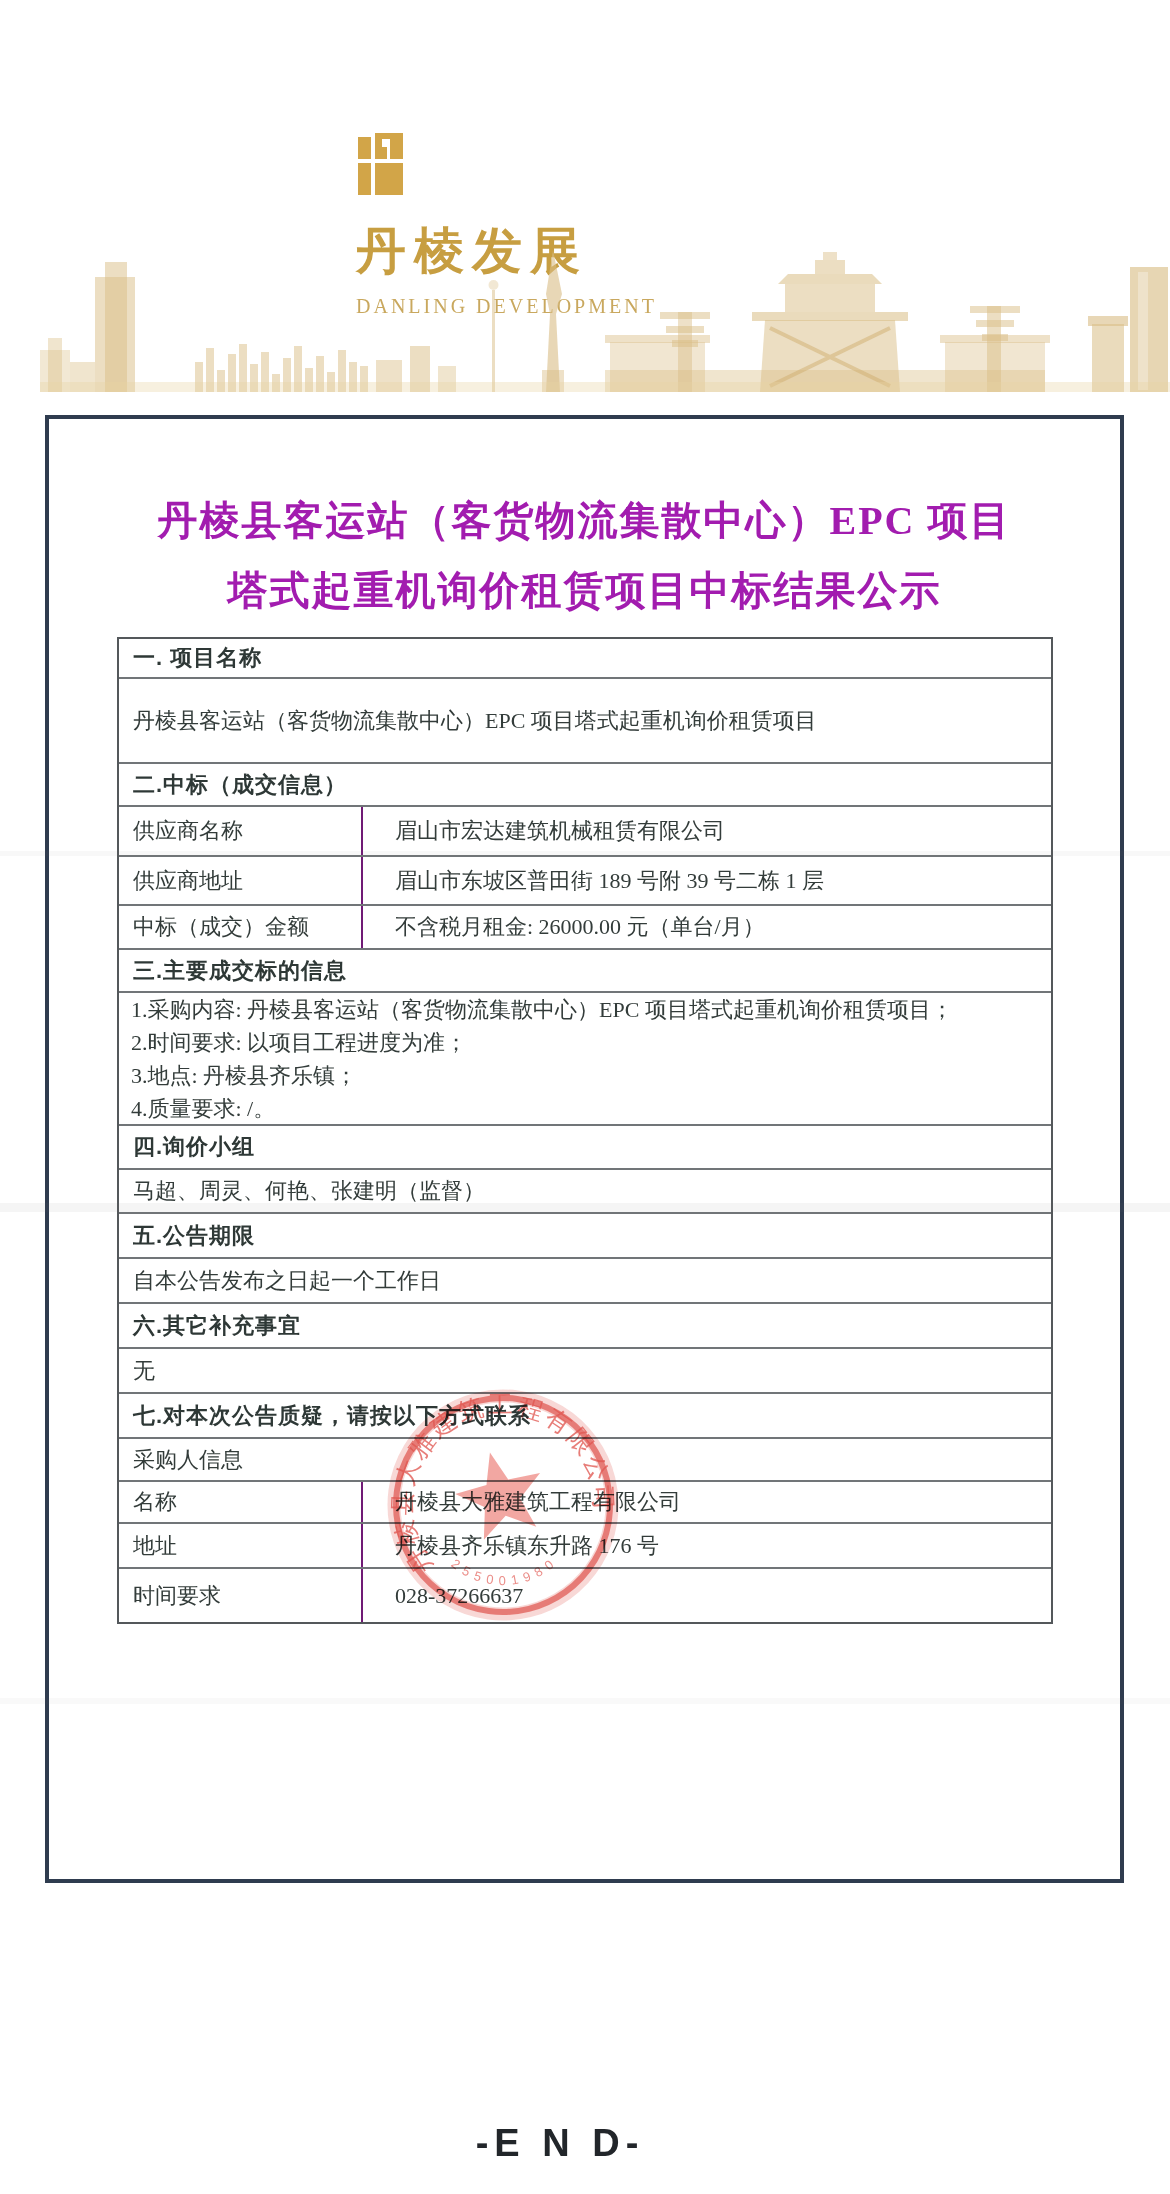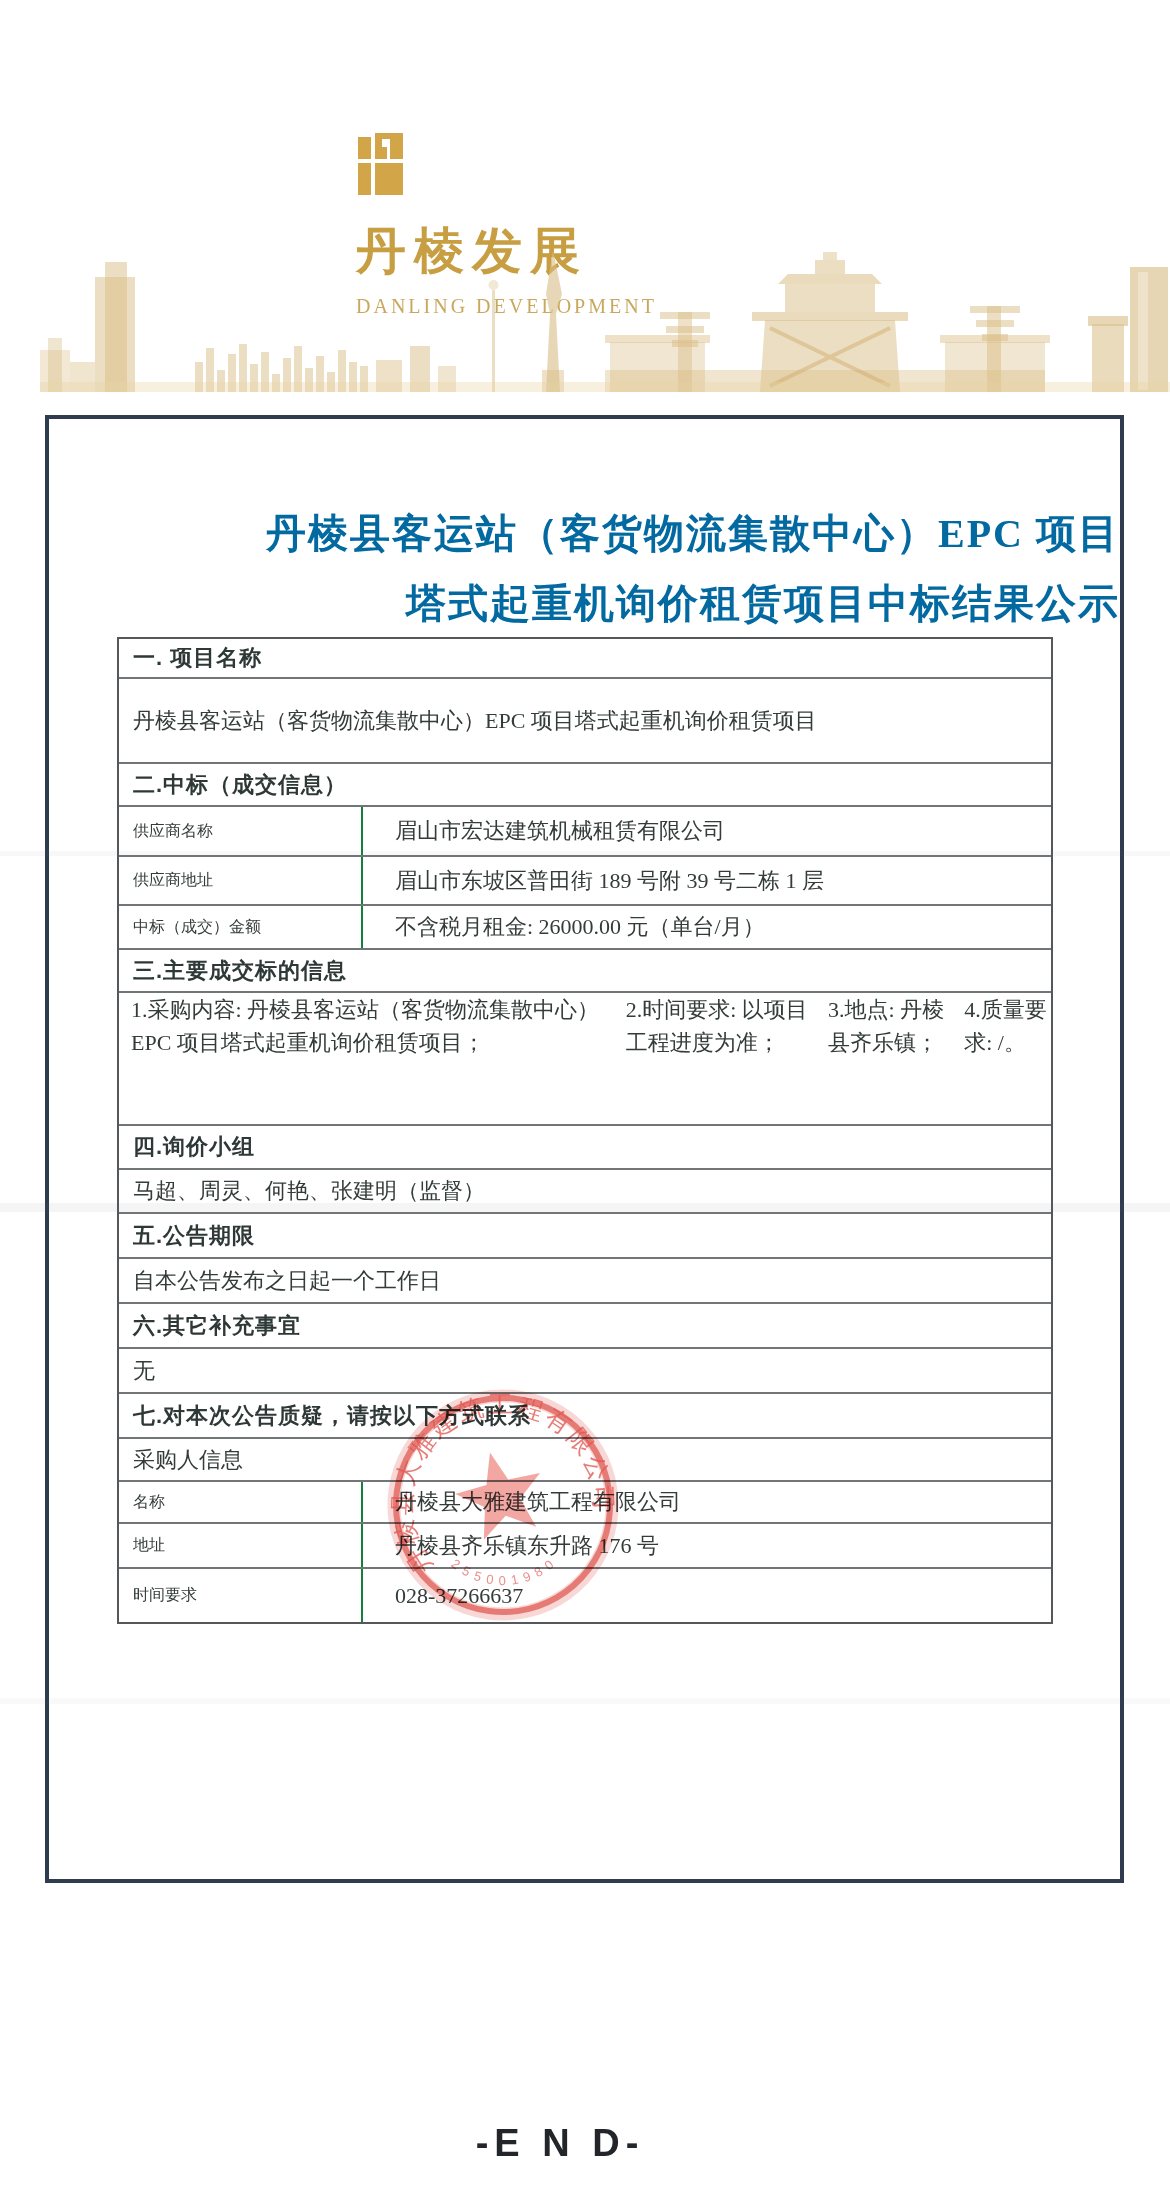--- a/index.html
+++ b/index.html
@@ -29,50 +29,50 @@
   
   .skyline { position:absolute; left:40px; top:242px; width:1130px; height:150px; }
 
   
   .doc-card {
     position:absolute; left:45px; top:415px;
     width:1071px; height:1460px;
     background:#ffffff; border:4px solid #2f3c4f;
   }
   .doc-title {
-    position:absolute; top:80px; left:0; width:100%;
-    text-align:right; font-weight:700; font-size:40px;
-    line-height:70px; letter-spacing:2px; color:#0369a1; margin:0;
+    position:absolute; top:67px; left:0; width:100%;
+    text-align:center; font-weight:700; font-size:40px;
+    line-height:70px; letter-spacing:2px; color:#a21caf; margin:0;
     font-family:"Liberation Serif","DejaVu Serif",serif;
   }
   .doc-table {
     position:absolute; left:68px; top:218px; width:936px;
     border:2px solid #54585b; box-sizing:border-box;
     color:#333c3a;
   }
   .row {
     position:relative; display:flex; align-items:center;
     border-bottom:2px solid #717578; box-sizing:border-box;
     background:transparent;
   }
   .row:last-child { border-bottom:none; }
   .r-h {
     font-family:"Liberation Sans","DejaVu Sans",sans-serif;
     font-weight:700; font-size:22px; color:#2e3836;
     padding-left:14px; letter-spacing:1px;
   }
   .r-t { font-size:22px; padding-left:14px; }
   .r-m {
-    flex-direction:row; align-items:flex-start; justify-content:center;
+    flex-direction:column; align-items:flex-start; justify-content:center;
     font-size:22px; line-height:33px; padding-left:12px;
   }
   .cell-label {
     width:244px; align-self:stretch; display:flex; align-items:center;
-    padding-left:14px; border-right:2px solid #15803d;
-    font-size:16px; box-sizing:border-box; flex:none;
+    padding-left:14px; border-right:2px solid #701a75;
+    font-size:22px; box-sizing:border-box; flex:none;
   }
   .cell-value { flex:1; padding-left:32px; font-size:22px; }
 
   
   .seal {
     position:absolute; left:334px; top:966px; width:240px; height:240px;
     mix-blend-mode:multiply; opacity:.92; z-index:6; pointer-events:none;
   }
 
   

